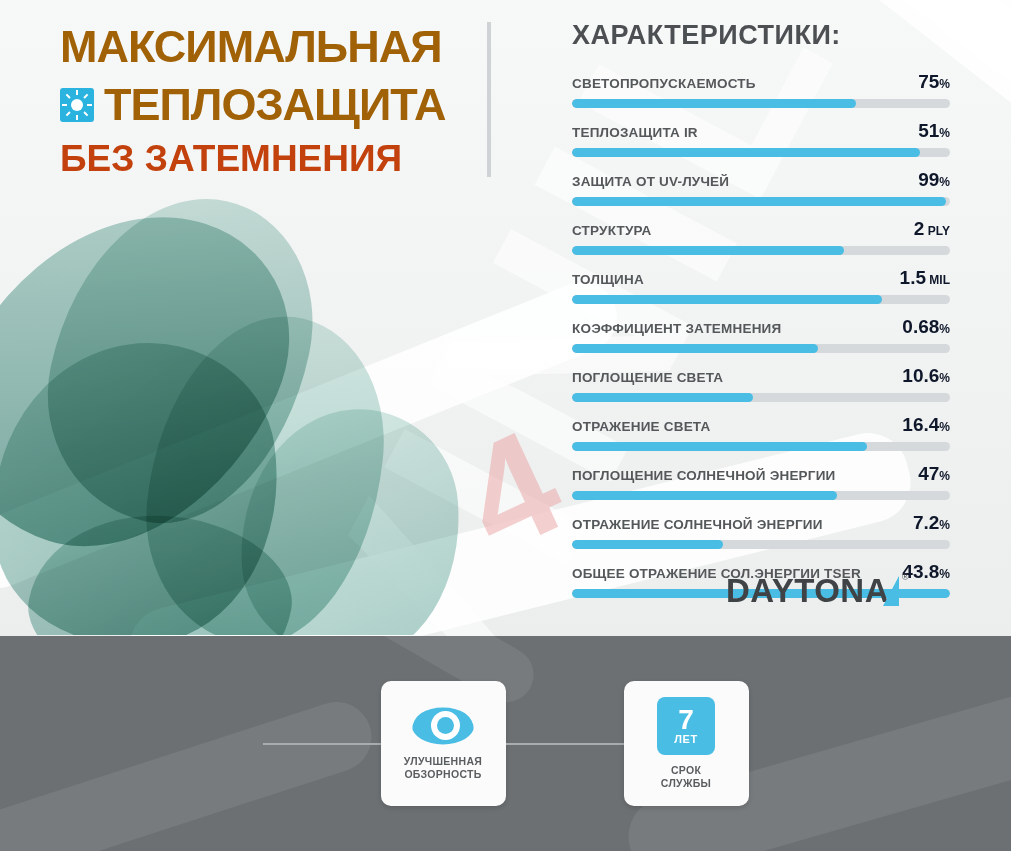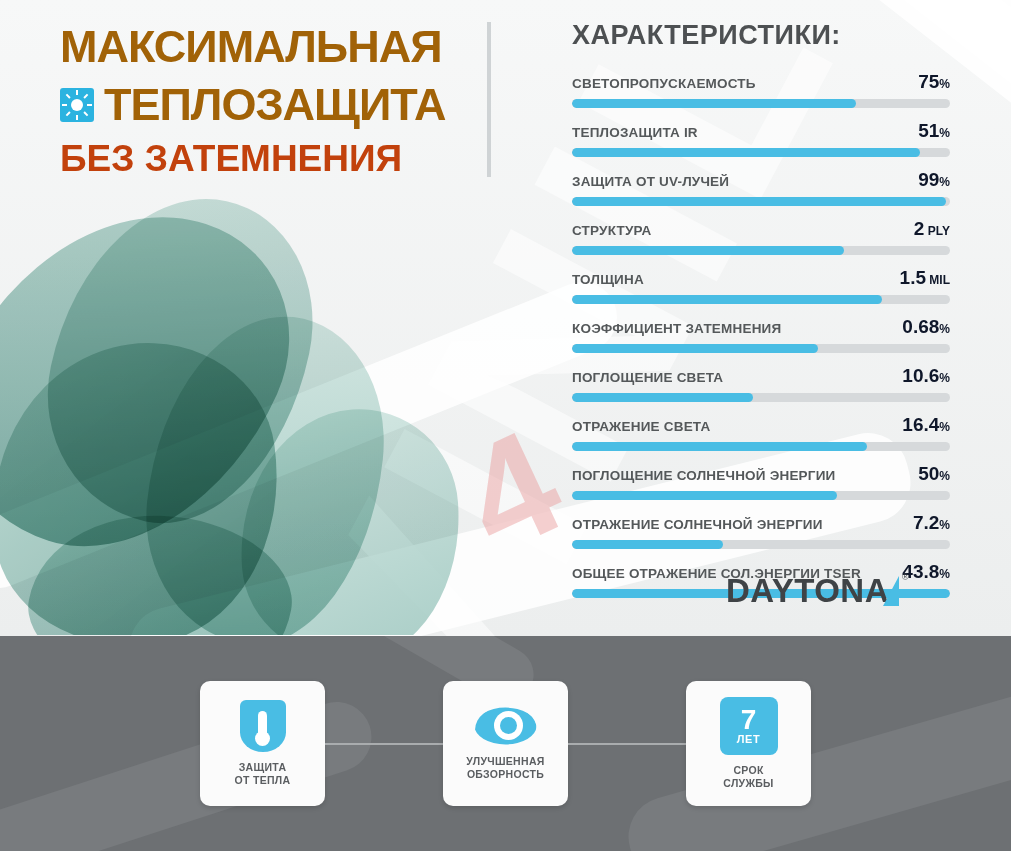--- a/index.html
+++ b/index.html
@@ -367,21 +367,21 @@
             <span class="spec-label">ОТРАЖЕНИЕ СВЕТА</span>
             <span class="spec-value"><span>16.4</span><span class="unit">%</span></span>
           </div>
           <div class="bar-track">
             <div class="bar-fill" style="width: 78%;"></div>
           </div>
         </div>
         <div class="spec-row">
           <div class="spec-head">
             <span class="spec-label">ПОГЛОЩЕНИЕ СОЛНЕЧНОЙ ЭНЕРГИИ</span>
-            <span class="spec-value"><span>50</span><span class="unit">%</span></span>
+            <span class="spec-value"><span>47</span><span class="unit">%</span></span>
           </div>
           <div class="bar-track">
             <div class="bar-fill" style="width: 70%;"></div>
           </div>
         </div>
         <div class="spec-row">
           <div class="spec-head">
             <span class="spec-label">ОТРАЖЕНИЕ СОЛНЕЧНОЙ ЭНЕРГИИ</span>
             <span class="spec-value"><span>7.2</span><span class="unit">%</span></span>
           </div>
@@ -401,26 +401,20 @@
       </div>
   </div>
 
   <div class="logo">
     <span class="logo-text">DAYTONA</span>
     <span class="logo-slash"></span>
     <span class="logo-tm">®</span>
   </div>
 
   <div class="features">
-    <div class="card">
-      <div class="shield">
-        <div class="thermo"></div>
-      </div>
-      <div class="card-cap"><span>ЗАЩИТА</span><br><span>ОТ ТЕПЛА</span></div>
-    </div>
     <div class="connector"></div>
     <div class="card">
       <div class="eye">
         <div class="eye-shape"></div>
         <div class="pupil"></div>
       </div>
       <div class="card-cap"><span>УЛУЧШЕННАЯ</span><br><span>ОБЗОРНОСТЬ</span></div>
     </div>
     <div class="connector"></div>
     <div class="card">

